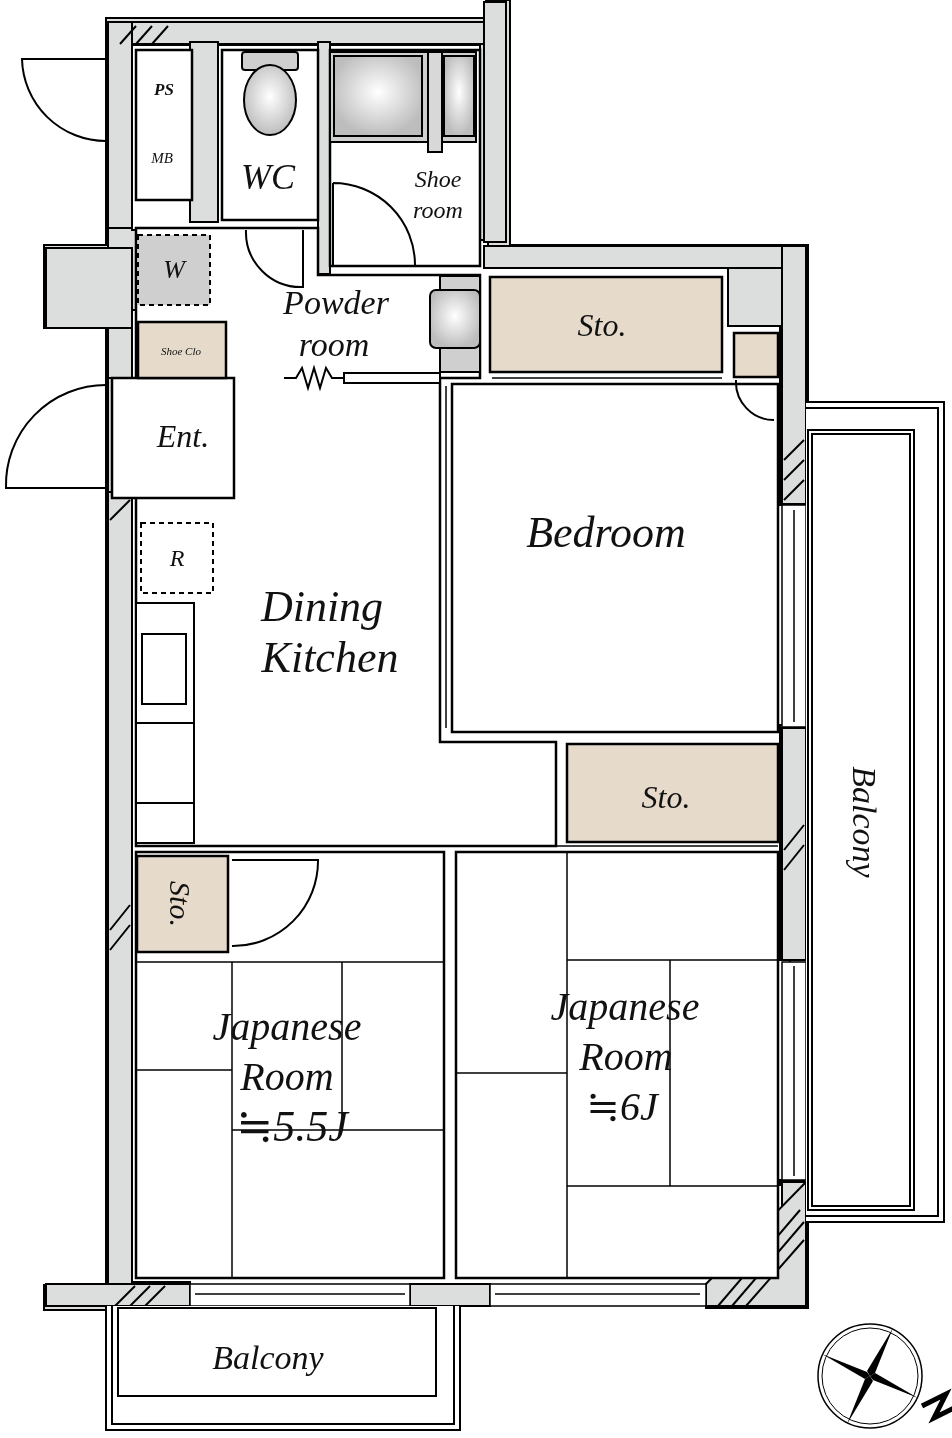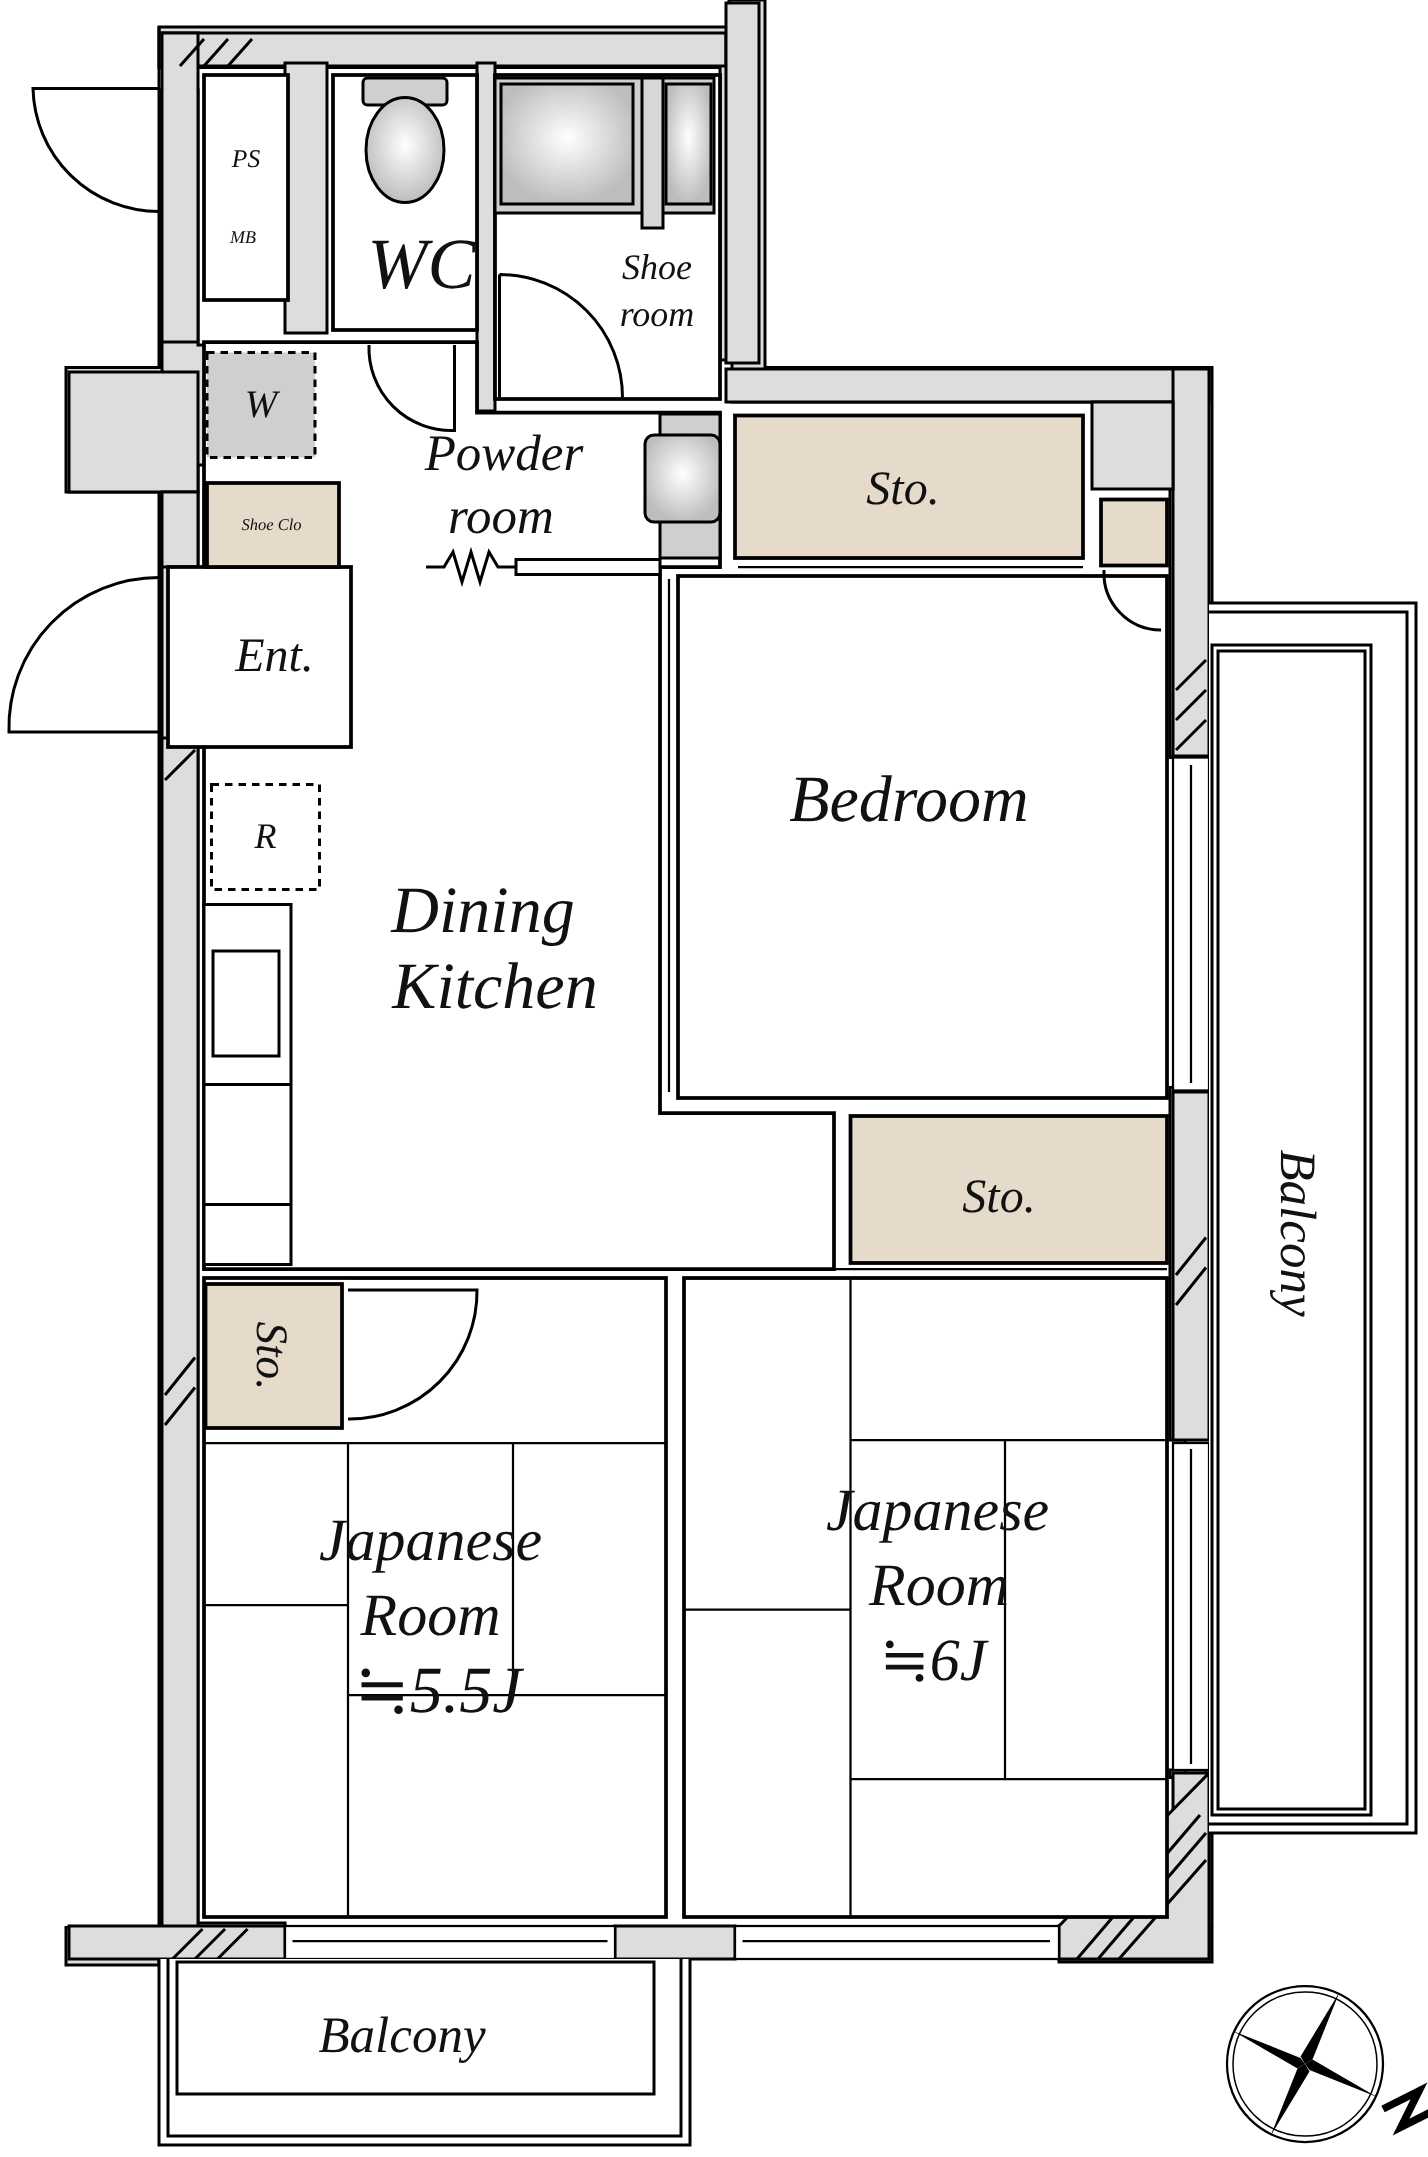--- a/index.html
+++ b/index.html
@@ -187,23 +187,23 @@
     <circle r="52" fill="none" stroke="#000" stroke-width="1.5"></circle>
     <circle r="48" fill="none" stroke="#000" stroke-width="1"></circle>
     <polygon points="23,-48 5,-3 0,0 -3,-5" fill="#000"></polygon>
     <polygon points="-23,48 -5,3 0,0 3,5" fill="#000"></polygon>
     <polygon points="-48,-22 -3,-4 0,0 -5,3" fill="#000"></polygon>
     <polygon points="48,22 3,4 0,0 5,-3" fill="#000"></polygon>
     <polyline points="52,30 76,18 64,42 88,30" fill="none" stroke="#000" stroke-width="5"></polyline>
   </g>
 </svg>
 
-<div class="lbl c" style="left:164px;top:106px;font-size:17px;">PS</div>
-<div class="lbl c" style="left:162px;top:158px;font-size:12px;">MB</div>
-<div class="lbl c" style="left:268px;top:177px;font-size:48px;margin-left:13px;">WC</div>
+<div class="lbl c" style="left:164px;top:89px;font-size:17px;font-weight:bold;">PS</div>
+<div class="lbl c" style="left:162px;top:158px;font-size:15px;">MB</div>
+<div class="lbl c" style="left:268px;top:177px;font-size:36px;">WC</div>
 <div class="lbl c" style="left:438px;top:179px;font-size:24px;">Shoe</div>
 <div class="lbl c" style="left:438px;top:210px;font-size:24px;">room</div>
 <div class="lbl c" style="left:174px;top:270px;font-size:26px;">W</div>
 <div class="lbl c" style="left:336px;top:303px;font-size:34px;">Powder</div>
 <div class="lbl c" style="left:334px;top:345px;font-size:34px;">room</div>
 <div class="lbl c" style="left:181px;top:351px;font-size:11px;">Shoe Clo</div>
 <div class="lbl c" style="left:183px;top:436px;font-size:32px;">Ent.</div>
 <div class="lbl c" style="left:177px;top:558px;font-size:24px;">R</div>
 <div class="lbl c" style="left:322px;top:607px;font-size:44px;">Dining</div>
 <div class="lbl c" style="left:315px;top:658px;font-size:44px;margin-left:15px;">Kitchen</div>

